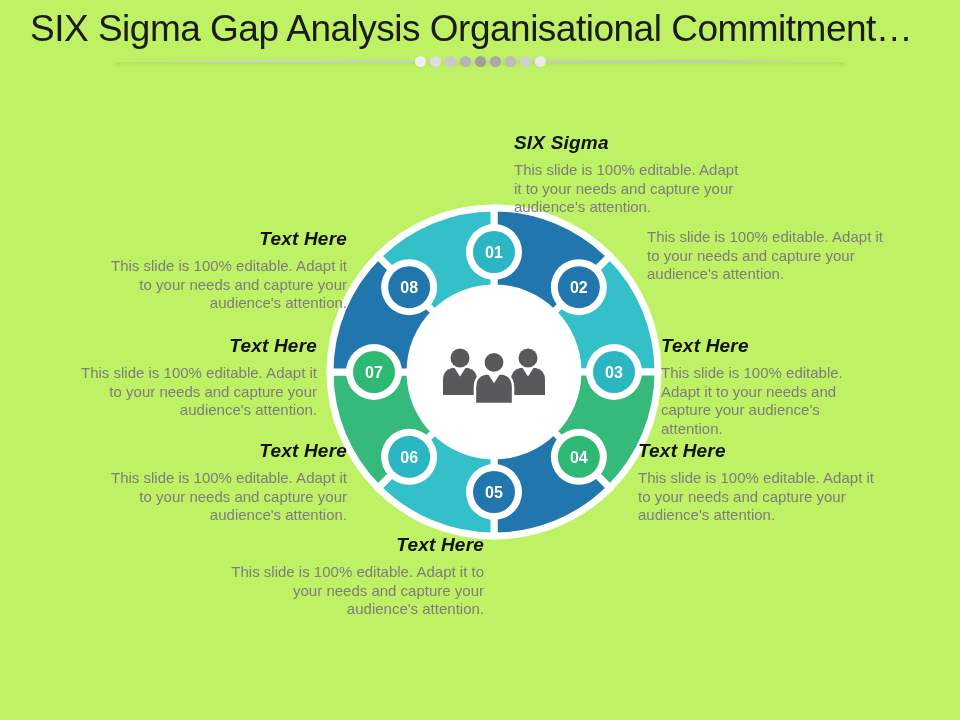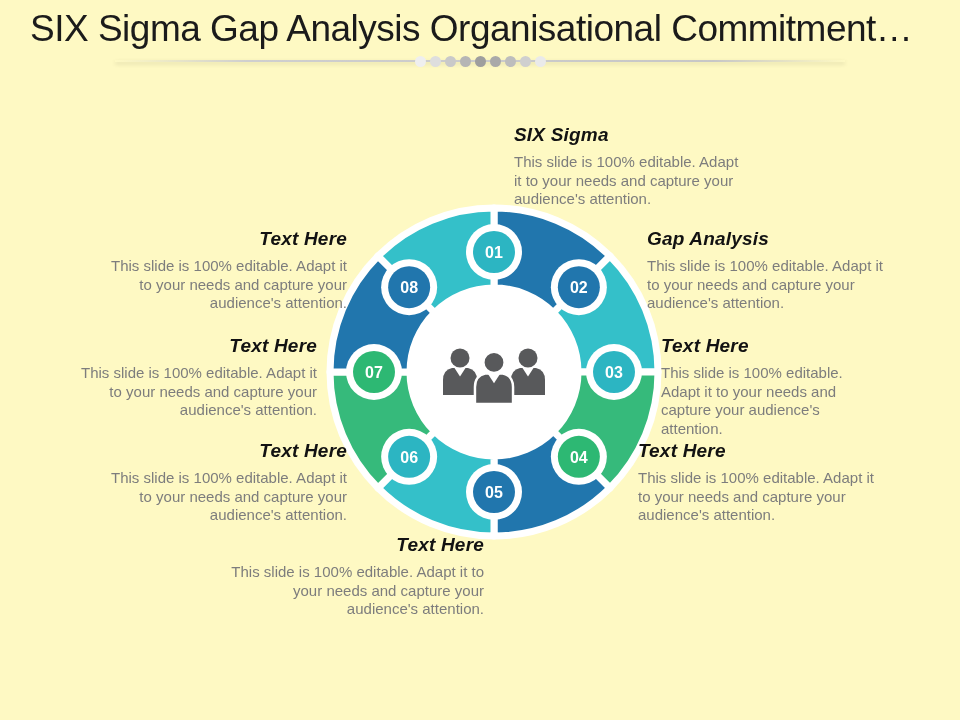--- a/index.html
+++ b/index.html
@@ -1,31 +1,31 @@
 <!DOCTYPE html>
 <html><head>
 <meta charset="utf-8">
 <style>
   html,body{margin:0;padding:0;background:#fff;}
-  .slide{position:relative;width:960px;height:720px;background:#fef9c3;overflow:hidden;
+  .slide{position:relative;width:960px;height:720px;background:#bef264;overflow:hidden;
          font-family:"Liberation Sans",sans-serif;}
   .title{position:absolute;left:30px;top:8px;margin:0;font-size:37px;font-weight:400;
          color:#1b1b1b;letter-spacing:-0.5px;white-space:nowrap;}
   .divider-line{position:absolute;left:115px;top:60px;width:730px;height:2px;
          background:linear-gradient(to right,rgba(0,0,0,0),#cfcfcf 18%,#c7c7c7 82%,rgba(0,0,0,0));
          box-shadow:0 2px 4px rgba(0,0,0,0.15);}
   .divider-dots{position:absolute;left:0;top:56px;width:960px;display:flex;
          justify-content:center;gap:4px;}
   .dot{width:11px;height:11px;border-radius:50%;}
   #wheel{position:absolute;left:324px;top:202px;width:340px;height:340px;}
   .block{position:absolute;}
   .block-heading{font-size:19px;font-weight:bold;font-style:italic;color:#121212;
          margin:0 0 7px 0;letter-spacing:0.2px;}
   .block-body{font-size:15px;color:#7d7d7d;line-height:18.5px;margin:0;}
-  .pos0{left:514px;top:124px;width:233px;text-align:left;}
+  .pos0{left:514px;top:132px;width:233px;text-align:left;}
   .pos1{left:647px;top:228px;width:237px;text-align:left;}
   .pos2{left:661px;top:335px;width:224px;text-align:left;}
   .pos3{left:638px;top:440px;width:240px;text-align:left;}
   .pos4{right:476px;top:534px;width:254px;text-align:right;}
   .pos5{right:613px;top:440px;width:237px;text-align:right;}
   .pos6{right:643px;top:335px;width:237px;text-align:right;}
   .pos7{right:613px;top:228px;width:237px;text-align:right;}
 </style>
 </head>
 <body>
@@ -113,21 +113,20 @@
         <circle cx="85.14718625761428" cy="85.14718625761431" r="21" fill="#2176ad"></circle>
         <text x="85.14718625761428" y="85.14718625761431" text-anchor="middle" dy="0.36em" font-size="16" font-weight="bold" fill="#ffffff" font-family="&quot;Liberation Sans&quot;, sans-serif">08</text>
       </g>
     </svg>
 
   <div class="block pos0">
     <div class="block-heading">SIX Sigma</div>
     <div class="block-body">This slide is 100% editable. Adapt it to your needs and capture your audience's attention.</div>
   </div>
   <div class="block pos1">
-    <div class="block-heading">Gap Analysis</div>
     <div class="block-body">This slide is 100% editable. Adapt it to your needs and capture your audience's attention.</div>
   </div>
   <div class="block pos2">
     <div class="block-heading">Text Here</div>
     <div class="block-body">This slide is 100% editable. Adapt it to your needs and capture your audience's attention.</div>
   </div>
   <div class="block pos3">
     <div class="block-heading">Text Here</div>
     <div class="block-body">This slide is 100% editable. Adapt it to your needs and capture your audience's attention.</div>
   </div>

